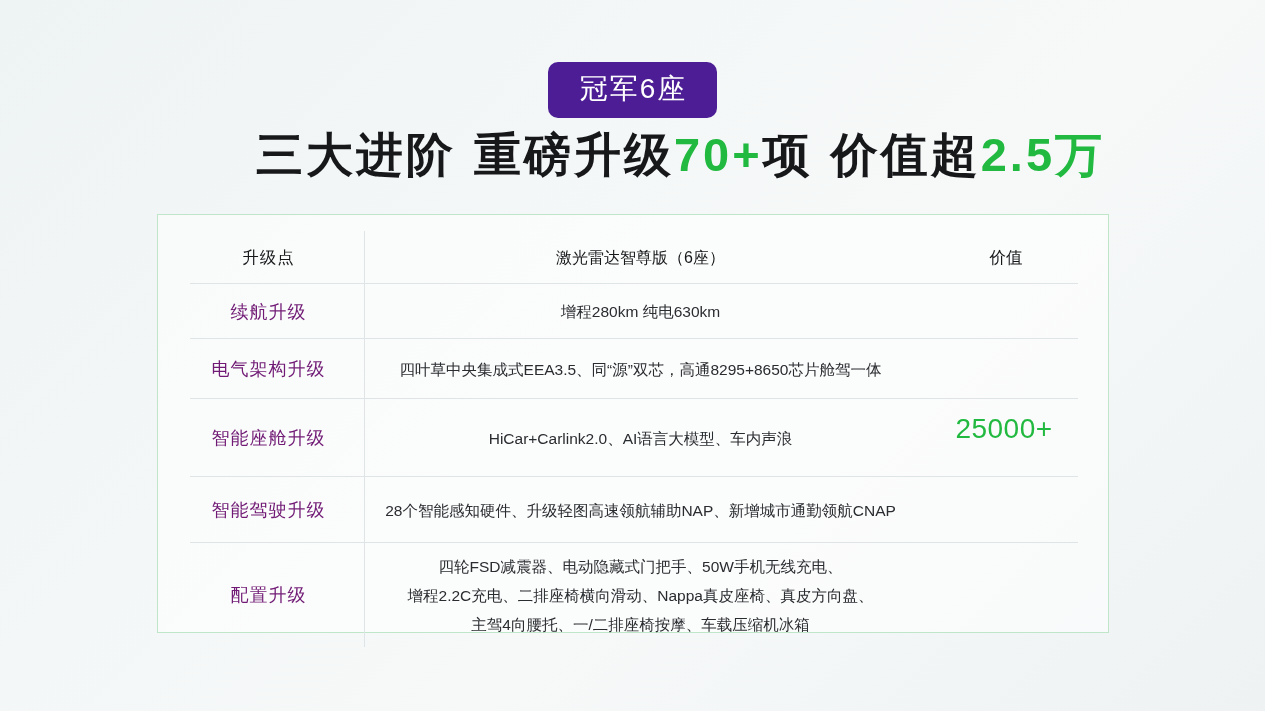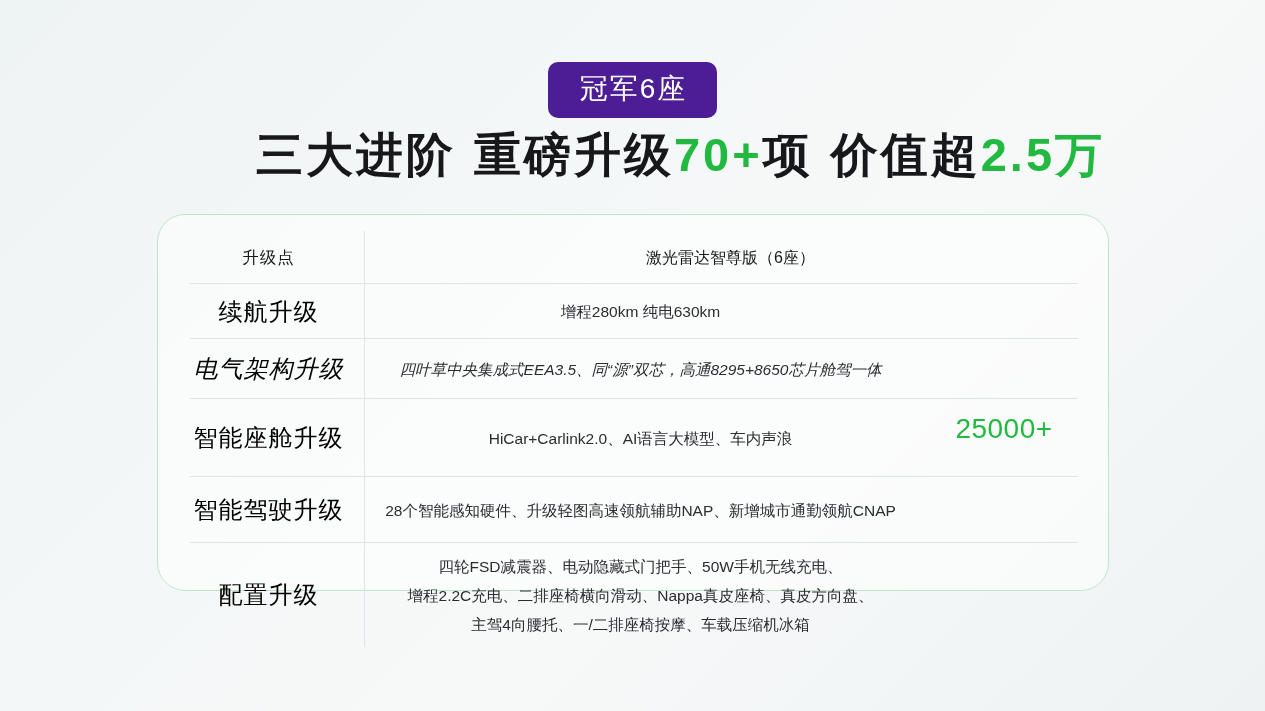--- a/index.html
+++ b/index.html
@@ -62,23 +62,23 @@
     display: inline-block;
     width: 18px;
   }
 
   
   .card {
     position: absolute;
     left: 157px;
     top: 214px;
     width: 952px;
-    height: 377px;
+    height: 419px;
     border: 1px solid #bfe6c8;
-    border-radius: 28px;
+    border-radius: 0;
     background: rgba(255,255,255,0.55);
     box-sizing: border-box;
   }
 
   .table {
     position: absolute;
     left: 14px;
     top: 16px;
     width: 924px;
     box-sizing: border-box;
@@ -100,22 +100,22 @@
   }
   .row.last::after { display: none; }
 
   .col-point {
     width: 193px;
     flex: 0 0 193px;
     display: flex;
     align-items: center;
     justify-content: center;
     text-align: center;
-    font-size: 24px;
-    color: #000000;
+    font-size: 18px;
+    color: #701a75;
     letter-spacing: 1px;
     position: relative;
   }
   .col-point::after {
     content: "";
     position: absolute;
     right: 0;
     top: 0;
     bottom: 0;
     width: 1px;
@@ -148,21 +148,21 @@
   }
 
   .head {
     height: 53px;
   }
   .head .col-point,
   .head .col-value { font-size: 16.5px; color: #17181a; }
   .head .col-desc { font-size: 16px; color: #17181a; text-align: right; }
 
   .r1 { height: 55px; }
-  .r2 { height: 60px; font-style: italic; }
+  .r2 { height: 60px; }
   .r3 { height: 78px; }
   .r4 { height: 66px; }
   .r5 { height: 104px; }
 
   
   .value-span {
     position: absolute;
     right: 14px;
     top: 198px;
     width: 180px;
@@ -187,20 +187,21 @@
     <span>三大进阶</span><span class="sp"></span><span>重磅升级</span><span class="hl-green">70+</span><span>项</span><span class="sp"></span><span>价值超</span><span class="hl-green">2.5万</span>
   </div>
 
   <div class="card">
 
     <div class="table">
 
       <div class="row head">
         <div class="col-point">升级点</div>
         <div class="col-desc">激光雷达智尊版（6座）</div>
+        <div class="col-value">价值</div>
       </div>
 
       <div class="row r1">
         <div class="col-point">续航升级</div>
         <div class="col-desc">
           <span class="desc-line">增程280km 纯电630km</span>
         </div>
         <div class="col-value"></div>
       </div>
 

